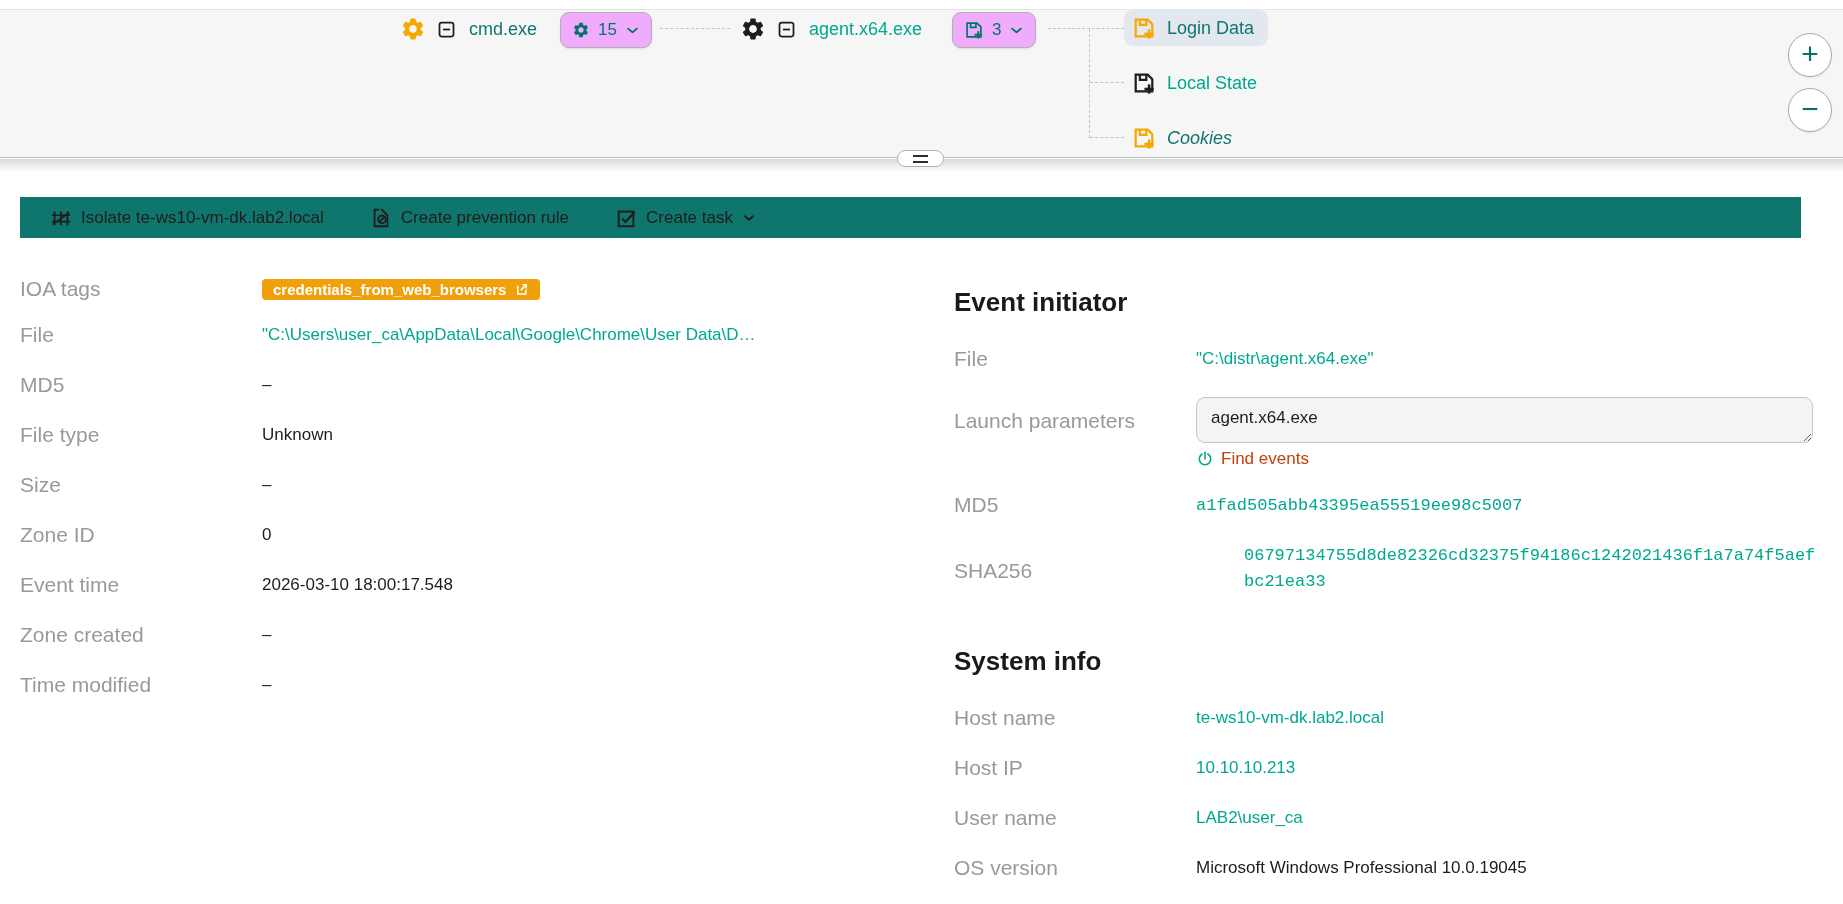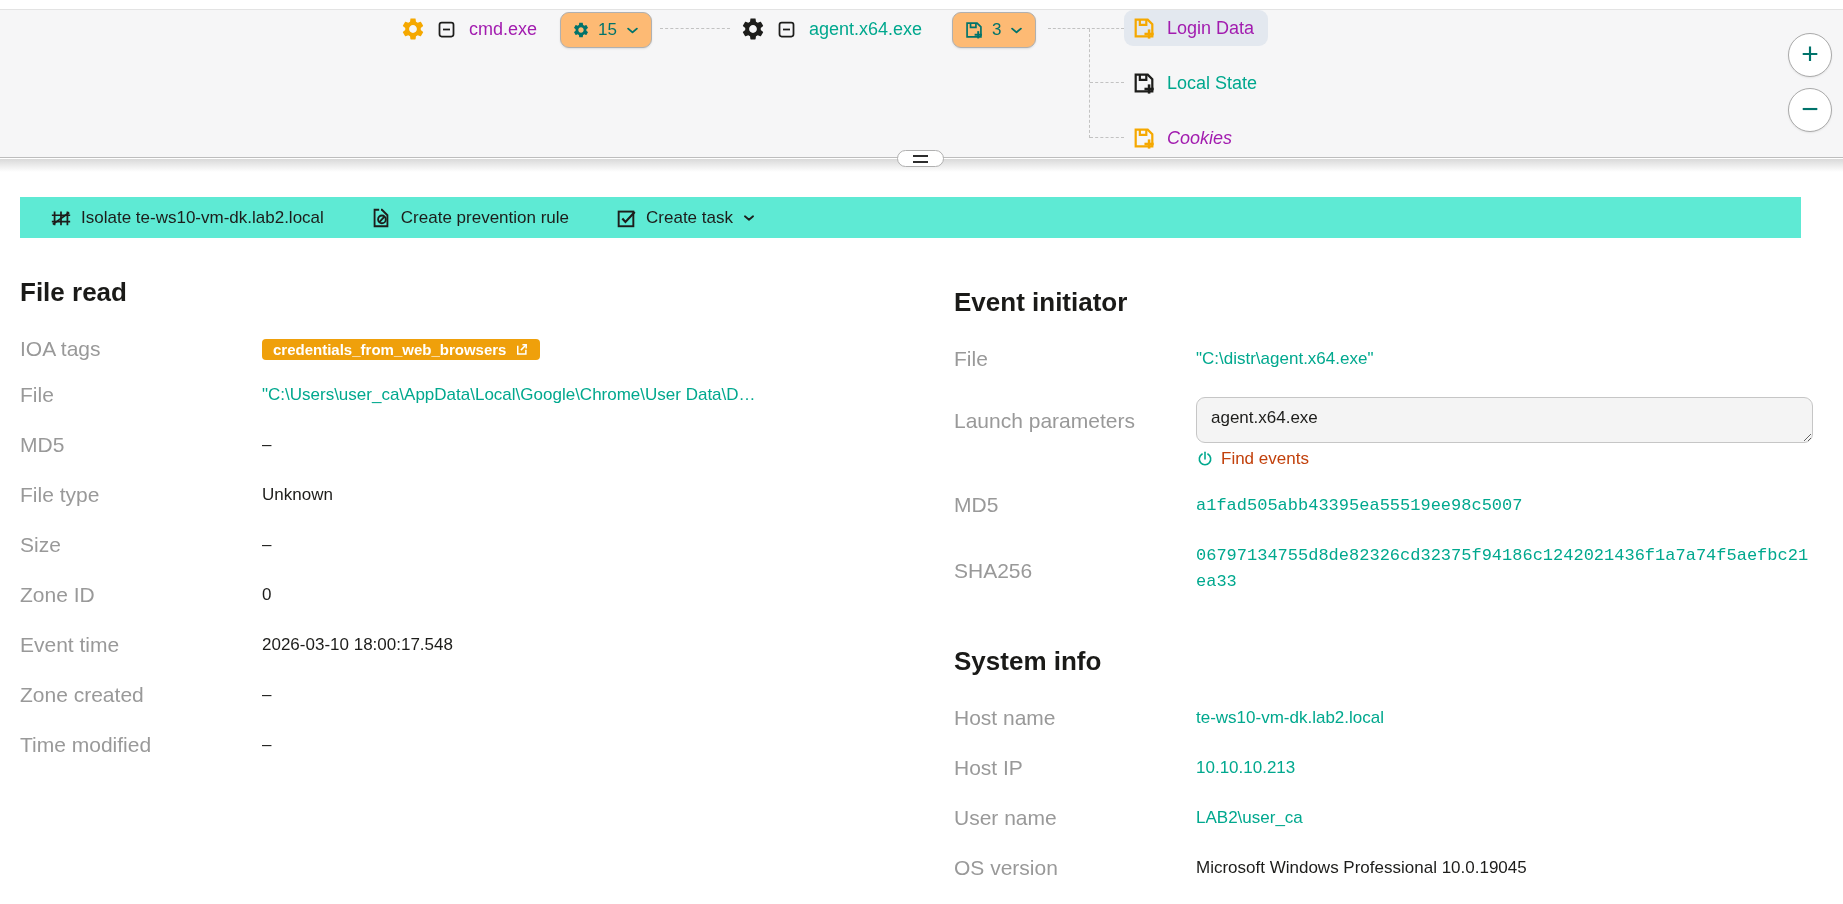--- a/index.html
+++ b/index.html
@@ -13,26 +13,26 @@
   .top-panel{
     position:absolute; left:0; top:9px; width:1843px; height:149px;
     background:#f6f6f7; border-top:1px solid #e3e3e3; border-bottom:1px solid #bdbdbd;
   }
   .top-shadow{
     position:absolute; left:0; top:159px; width:1843px; height:13px;
     background:linear-gradient(#d9d9d9, rgba(255,255,255,0)); pointer-events:none;
   }
   .tnode{ position:absolute; display:flex; align-items:center; height:30px; }
   .tnode .nlabel{ font-size:18px; }
-  .red-t{ color:#a21caf; }
+  .red-t{ color:#0f766e; }
   .teal-t{ color:#00a88e; }
   .ic{ display:inline-flex; align-items:center; justify-content:center; }
   .pill{
     position:absolute; height:34px; display:flex; align-items:center; gap:8px;
-    background:#fdba74; border:1px solid #b0b0b0; border-radius:9px; padding:17px 11px;
+    background:#f0abfc; border:1px solid #b0b0b0; border-radius:9px; padding:17px 11px;
     box-shadow:0 1px 2px rgba(0,0,0,.10); cursor:pointer; font-family:inherit;
   }
   .pill .cnt{ font-size:17px; color:#00736b; }
   .conn-h{ position:absolute; border-top:1px dashed #c2c2c2; height:0; }
   .conn-v{ position:absolute; border-left:1px dashed #c2c2c2; width:0; }
   .fnode{
     position:absolute; left:1124px; display:flex; align-items:center; gap:11px;
     padding:6px 14px 6px 8px; border-radius:9px; cursor:pointer;
   }
   .fnode .nlabel{ font-size:18px; }
@@ -45,37 +45,37 @@
   }
   .drag-handle{
     position:absolute; left:897px; top:150px; width:47px; height:17px;
     background:#fff; border:1px solid #b0b0b0; border-radius:9px; z-index:4;
     display:flex; align-items:center; justify-content:center; cursor:row-resize;
   }
   .drag-handle .eq{ width:15px; height:8px; border-top:2.5px solid #2d2d2d; border-bottom:2.5px solid #2d2d2d; }
   
   .toolbar{
     position:absolute; left:20px; top:197px; width:1781px; height:41px;
-    background:#5eead4; display:flex; align-items:center; padding-left:30px; gap:46px;
+    background:#0f766e; display:flex; align-items:center; padding-left:30px; gap:46px;
   }
   .tool-btn{
     display:flex; align-items:center; gap:9px; font-size:17px; color:#1d1d1b;
     background:none; border:none; cursor:pointer; font-family:inherit;
   }
   
   .col{ position:absolute; }
   .left-col{ left:20px; top:277px; width:880px; }
   .right-col{ left:954px; top:287px; width:866px; }
   .section-title{ font-size:26px; font-weight:bold; color:#1a1a18; margin-bottom:29px; }
   .frow{ display:flex; align-items:center; min-height:23px; margin-bottom:26px; }
   .frow .lbl{ width:242px; flex-shrink:0; font-size:21px; color:#999999; }
   .frow .val{ font-size:17px; color:#1d1d1b; }
   .frow .val.link{ color:#00a88e; cursor:pointer; }
   .mono{ font-family:"Liberation Mono", monospace; font-size:20px; letter-spacing:0; }
-  .wrapv{ width:622px; word-break:break-all; line-height:1.55; }
+  .wrapv{ width:622px; word-break:break-all; line-height:1.55;margin-left:48px; }
   .badge{
     display:inline-flex; align-items:center; gap:8px;
     background:#efa00b; color:#fff; font-size:15px; font-weight:bold;
     border-radius:4px; padding:2px 11px; cursor:pointer; border:none; font-family:inherit;
   }
   .launch-ta{
     width:617px; height:46px; resize:both;
     background:#f4f4f4; border:1px solid #c6c6c6; border-radius:9px;
     font-family:"Liberation Sans", sans-serif; font-size:17px; color:#1d1d1b;
     padding:10px 14px; outline:none;
@@ -240,21 +240,20 @@
     <span>Create task</span>
     <span class="ic">
       <svg width="14" height="14" viewBox="0 0 24 24" fill="none" stroke="#1d1d1b" stroke-width="3" stroke-linecap="round" stroke-linejoin="round">
           <path d="M5 9l7 6 7-6"></path>
         </svg>
     </span>
   </button>
 </div>
 
 <div class="col left-col">
-  <div class="section-title">File read</div>
 
   <div class="frow" style="margin-bottom:22px;">
     <span class="lbl">IOA tags</span>
     <button class="badge">
       <span>credentials_from_web_browsers</span>
       <span class="ic">
         <svg width="15" height="15" viewBox="0 0 24 24" fill="none" stroke="#ffffff" stroke-width="2.4">
             <path d="M6 6v13h13v-6.5"></path>
             <path d="M11 13L19.5 4.5"></path>
             <path d="M13.5 4.5h6v6"></path>

